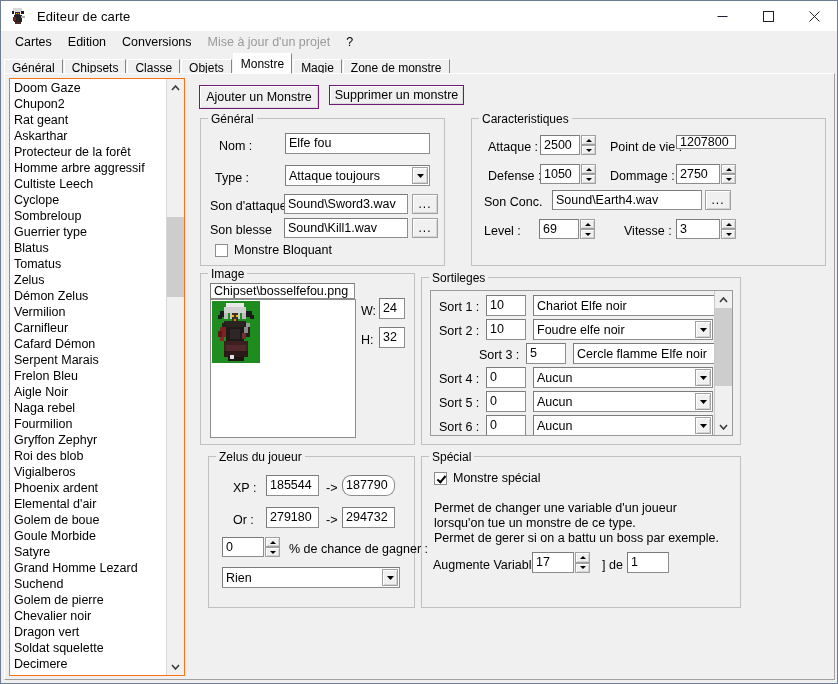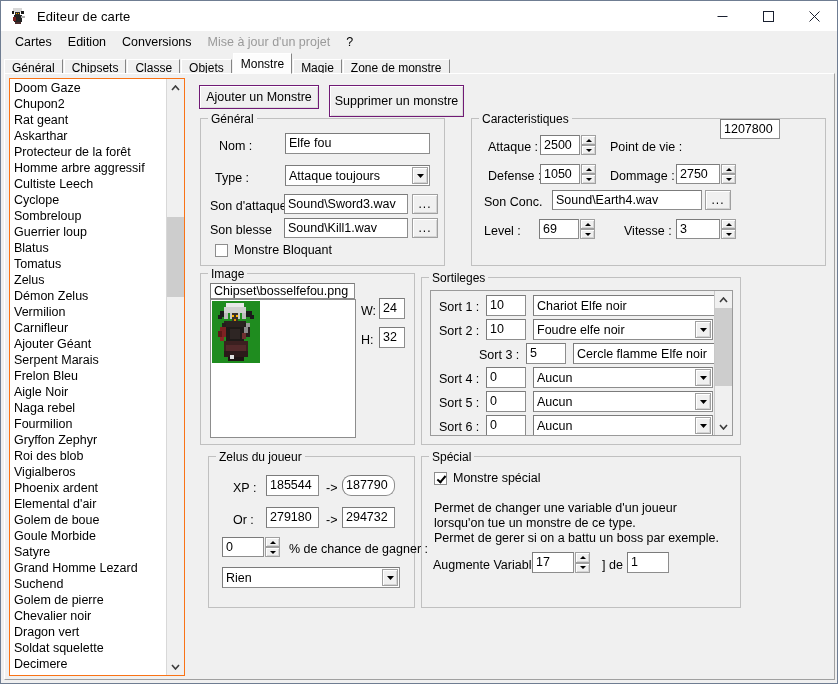--- a/index.html
+++ b/index.html
@@ -406,28 +406,28 @@
       <div class="list-inner" id="monster-list-inner">
           <div class="list-item">Doom Gaze</div>
           <div class="list-item">Chupon2</div>
           <div class="list-item">Rat geant</div>
           <div class="list-item">Askarthar</div>
           <div class="list-item">Protecteur de la forêt</div>
           <div class="list-item">Homme arbre aggressif</div>
           <div class="list-item">Cultiste Leech</div>
           <div class="list-item">Cyclope</div>
           <div class="list-item">Sombreloup</div>
-          <div class="list-item">Guerrier loup</div>
+          <div class="list-item">Guerrier type</div>
           <div class="list-item">Blatus</div>
           <div class="list-item">Tomatus</div>
           <div class="list-item">Zelus</div>
           <div class="list-item">Démon Zelus</div>
           <div class="list-item">Vermilion</div>
           <div class="list-item">Carnifleur</div>
-          <div class="list-item">Ajouter Géant</div>
+          <div class="list-item">Cafard Démon</div>
           <div class="list-item">Serpent Marais</div>
           <div class="list-item">Frelon Bleu</div>
           <div class="list-item">Aigle Noir</div>
           <div class="list-item">Naga rebel</div>
           <div class="list-item">Fourmilion</div>
           <div class="list-item">Gryffon Zephyr</div>
           <div class="list-item">Roi des blob</div>
           <div class="list-item">Vigialberos</div>
           <div class="list-item">Phoenix ardent</div>
           <div class="list-item">Elemental d'air</div>
@@ -452,21 +452,21 @@
         <div class="scroll-thumb" style="top:138px;height:80px;"></div>
         <div class="scroll-arrow bottom">
           <svg width="9" height="6" viewBox="0 0 9 6">
               <path d="M1 1 L4.5 5 L8 1" fill="none" stroke="#3c3c3c" stroke-width="1.6"></path>
             </svg>
         </div>
       </div>
     </div>
 
     <div class="btn" style="left:194px;top:11px;width:120px;height:24px;position:absolute;">Ajouter un Monstre</div>
-    <div class="btn" style="left:324px;top:11px;width:135px;height:32px;position:absolute;">Supprimer un monstre</div>
+    <div class="btn" style="left:324px;top:11px;width:135px;height:20px;position:absolute;">Supprimer un monstre</div>
 
     <div class="group" style="left:195px;top:44px;width:245px;height:148px;">
       <div class="group-title">Général</div>
       <div class="lbl" style="left:18px;top:20px;">Nom :</div>
       <div class="tfield" style="left:84px;top:14px;width:145px;height:21px;">Elfe fou</div>
 
       <div class="lbl" style="left:14px;top:52px;">Type :</div>
       <div class="combo" style="left:84px;top:46px;width:145px;height:21px;">
         <span>Attaque toujours</span>
         <span class="arrowbox">
@@ -501,21 +501,21 @@
               <path d="M0 3 L6 3 L3 0 Z" fill="#000"></path>
             </svg>
           </div>
         <div>
             <svg width="6" height="3" viewBox="0 0 6 3">
               <path d="M0 0 L6 0 L3 3 Z" fill="#000"></path>
             </svg>
           </div>
       </div>
       <div class="lbl" style="left:138px;top:21px;">Point de vie :</div>
-      <div class="tfield" style="left:204px;top:0;width:60px;height:20px;margin-left:44px;">1207800</div>
+      <div class="tfield" style="left:204px;top:16px;width:60px;height:14px;">1207800</div>
 
       <div class="lbl" style="left:16px;top:50px;">Defense :</div>
       <div class="tfield" style="left:68px;top:45px;width:40px;height:20px;">1050</div>
       <div class="spin" style="left:109px;top:45px;height:20px;">
         <div>
             <svg width="6" height="3" viewBox="0 0 6 3">
               <path d="M0 3 L6 3 L3 0 Z" fill="#000"></path>
             </svg>
           </div>
         <div>

